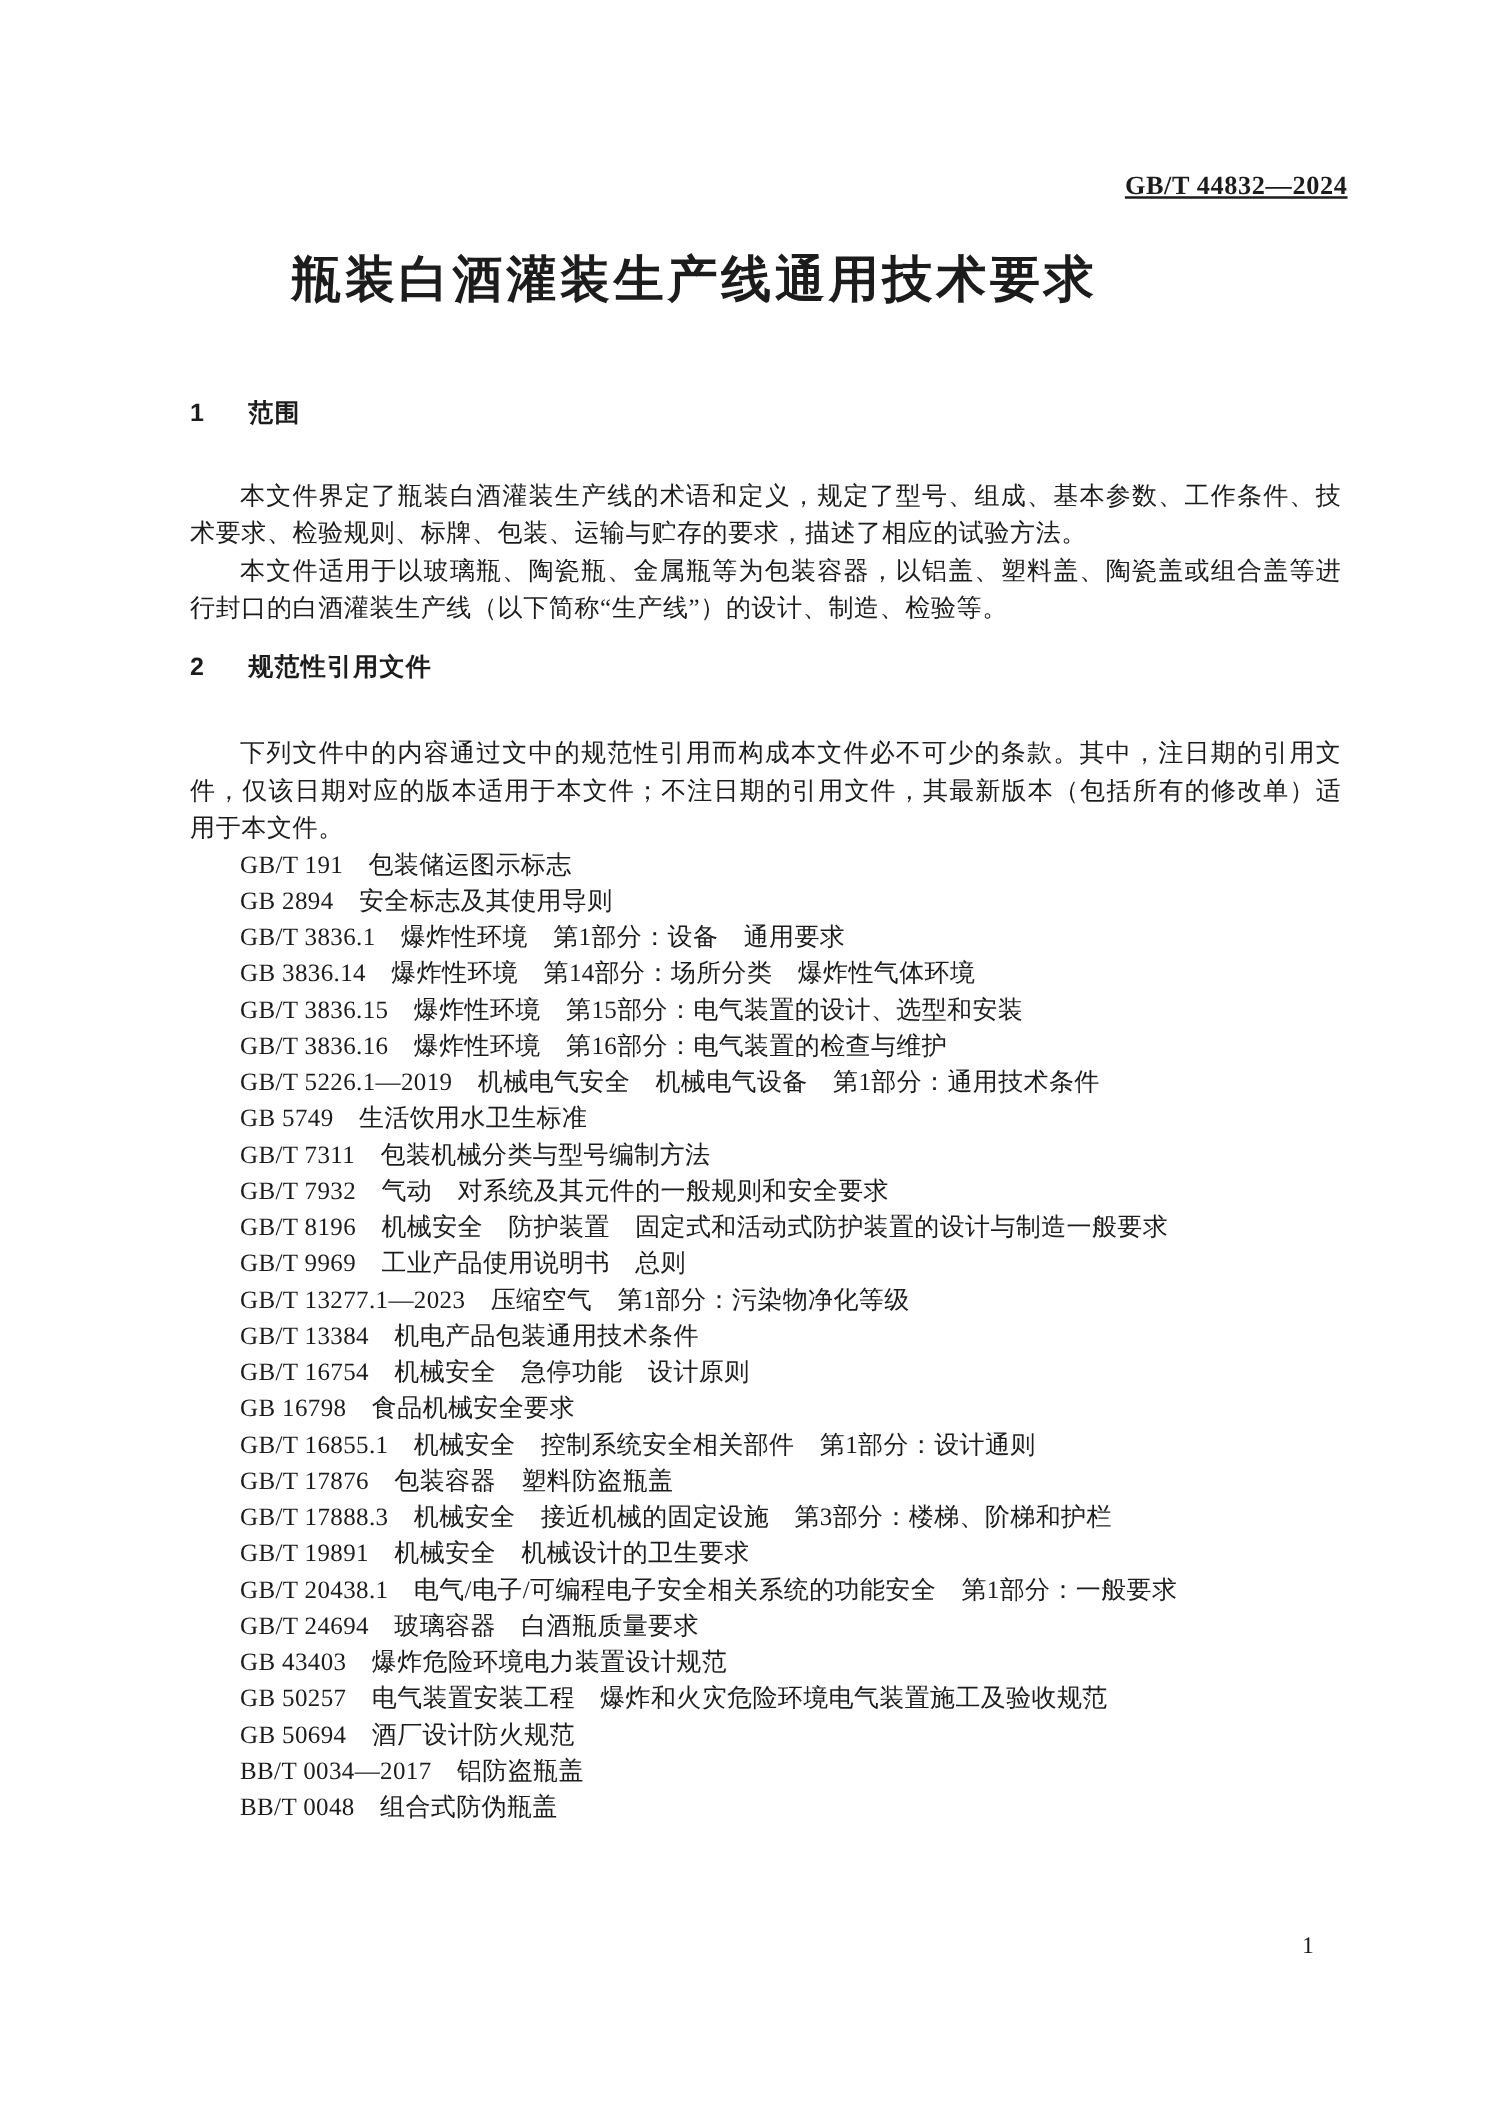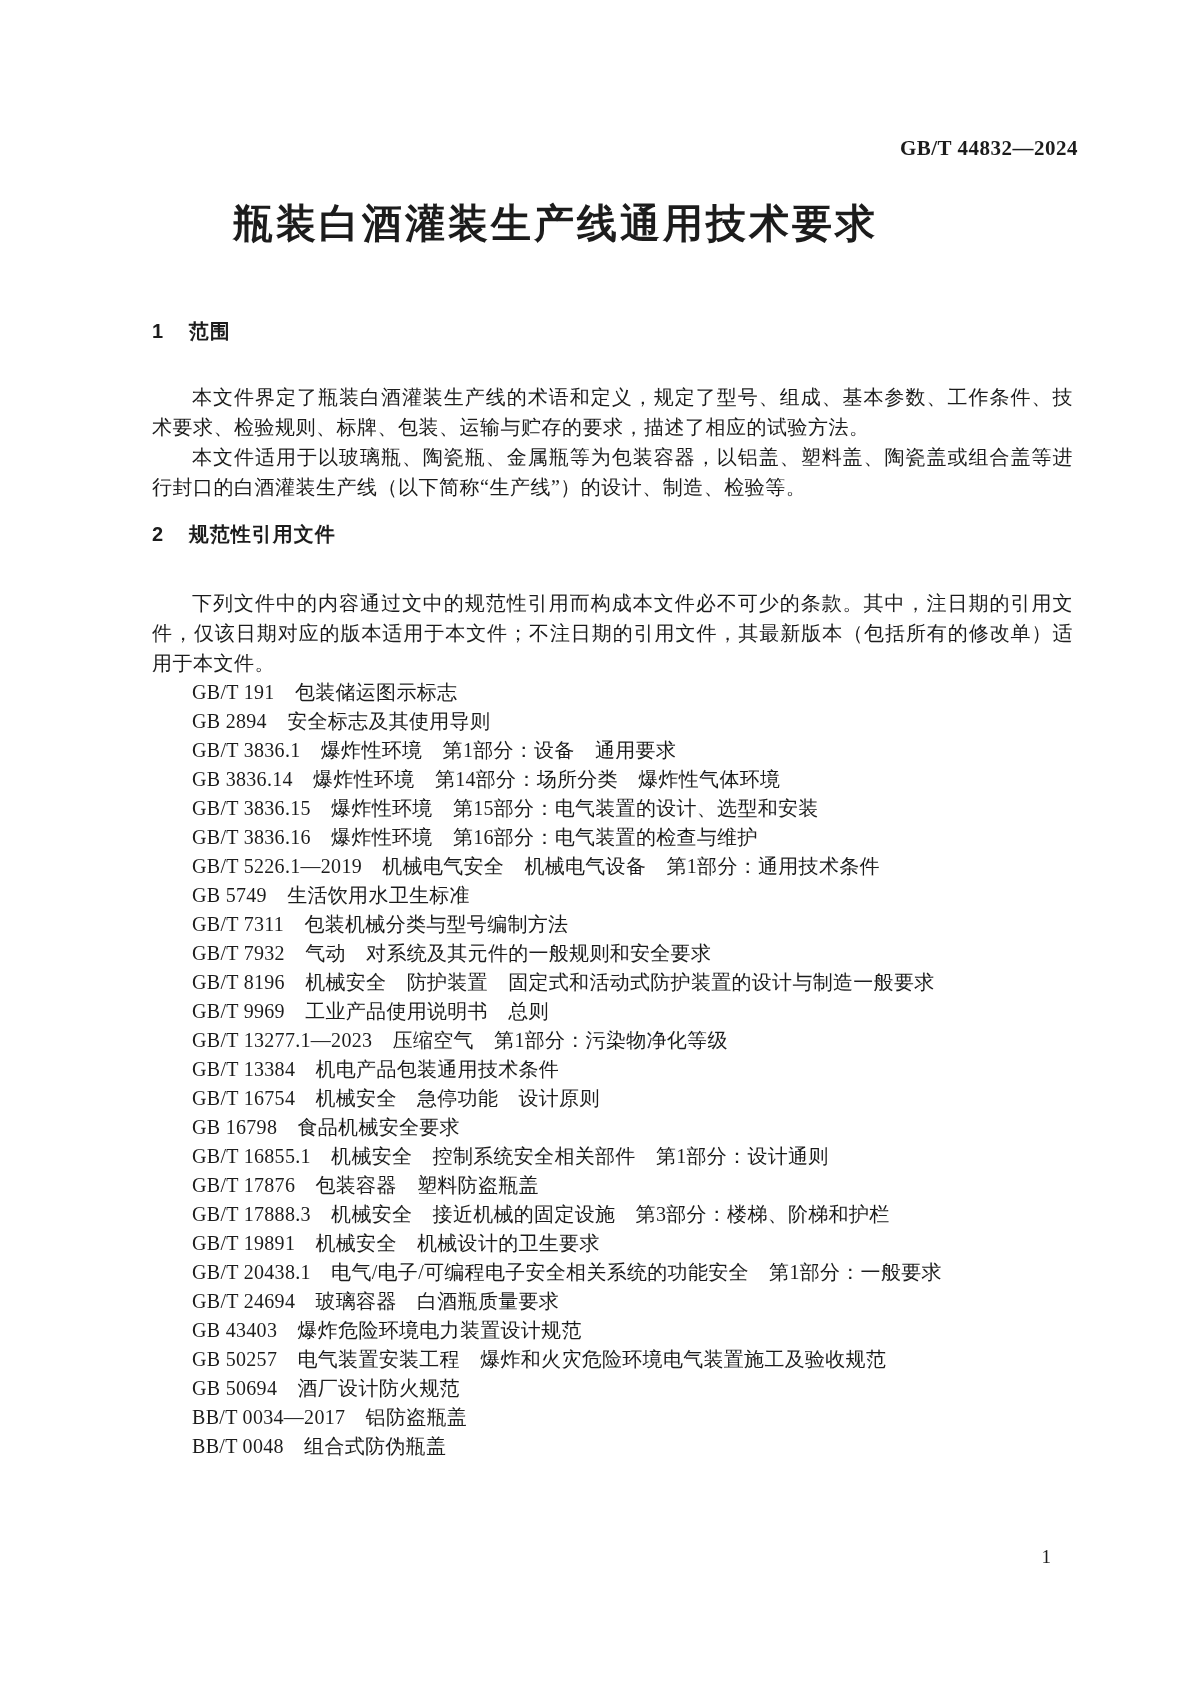--- a/index.html
+++ b/index.html
@@ -16,20 +16,21 @@
     overflow: hidden;
   }
   .doc-code {
     position: absolute;
     top: 136px; right: 113px;
     font-family: "Liberation Serif", serif;
     font-weight: bold;
     font-size: 21px;
     letter-spacing: 0.5px;
     white-space: nowrap;
+    text-decoration: underline;
   }
   .doc-title {
     position: absolute;
     top: 196px; left: 0;
     width: 1111px;
     text-align: center;
     font-family: "Liberation Sans", sans-serif;
     font-weight: bold;
     font-size: 40px;
     letter-spacing: 3px;
@@ -40,21 +41,21 @@
     top: 320px; left: 152px;
     width: 921px;
   }
   .section-heading {
     font-family: "Liberation Sans", sans-serif;
     font-weight: bold;
     font-size: 20px;
     line-height: 22px;
   }
   .section-heading .sec-num { display: inline-block; }
-  .section-heading .sec-title { display: inline-block; margin-left: 20px; letter-spacing: 1px; }
+  .section-heading .sec-title { display: inline-block; margin-left: 30px; letter-spacing: 1px; }
   .h1-gap { margin-bottom: 40px; }
   .h2-gap { margin-top: 21px; margin-bottom: 43px; }
   .body-para {
     margin: 0;
     font-size: 20px;
     line-height: 30px;
     text-align: justify;
     text-indent: 2em;
     letter-spacing: 0.5px;
   }

